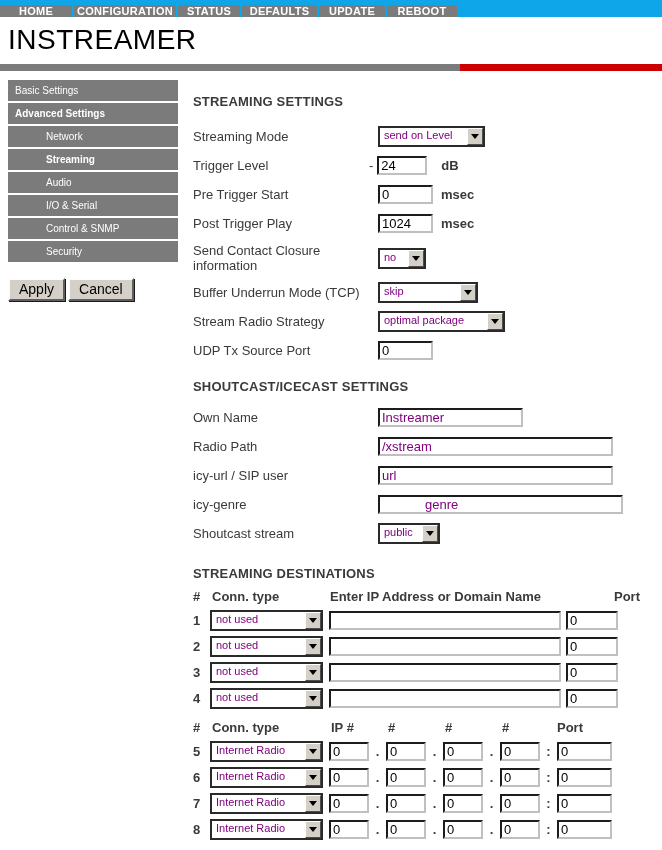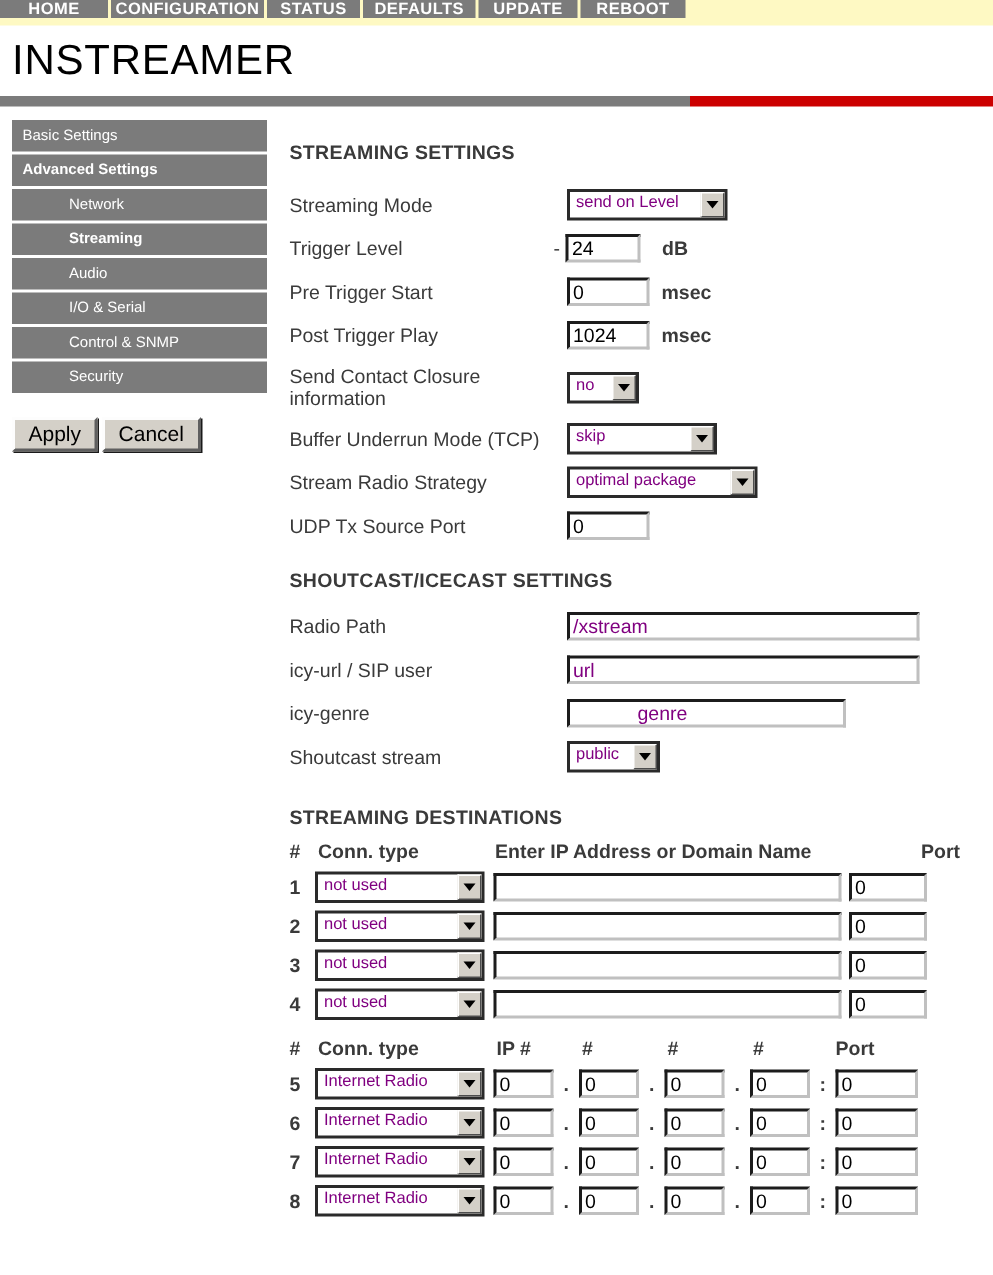--- a/index.html
+++ b/index.html
@@ -4,21 +4,21 @@
 <style>
   * { margin:0; padding:0; box-sizing:border-box; }
   html,body { width:662px; height:850px; }
   body {
     position:relative; background:#ffffff; overflow:hidden;
     font-family:"Liberation Sans", sans-serif;
   }
   
   .topbar {
     position:absolute; top:0; left:0; width:662px; height:17px;
-    background:#fef9c3; display:flex; align-items:flex-start;
+    background:#0ea5e9; display:flex; align-items:flex-end;
   }
   .nav-btn {
     color:#ffffff; font-size:11px; font-weight:bold; letter-spacing:.3px;
     display:flex; align-items:center; justify-content:center;
     background:#7b7b7b; border:none; cursor:pointer;
     font-family:"Liberation Sans", sans-serif;
   }
   .nav-sep { width:2px; background:#ffffff; }
   .nav-red { flex:1; background:#cc0000; }
   
@@ -192,34 +192,38 @@
 
   <div class="frow">
     <span class="lbl">UDP Tx Source Port</span>
     <input class="tin" style="width: 55px;" value="0">
   </div>
 
   <div class="gap14"></div>
   <div class="sec-title">SHOUTCAST/ICECAST SETTINGS</div>
   <div class="gap4"></div>
 
+  <div class="frow">
+    <span class="lbl">Own Name</span>
+    <input class="tin purple" style="width: 145px;" value="Instreamer">
+  </div>
 
   <div class="frow">
     <span class="lbl">Radio Path</span>
     <input class="tin purple" style="width: 235px;" value="/xstream">
   </div>
 
   <div class="frow">
     <span class="lbl">icy-url / SIP user</span>
     <input class="tin purple" style="width: 235px;" value="url">
   </div>
 
   <div class="frow">
     <span class="lbl">icy-genre</span>
-    <input class="tin purple" style="width: 186px; padding-left: 45px;" value="genre">
+    <input class="tin purple" style="width: 245px; padding-left: 45px;" value="genre">
   </div>
 
   <div class="frow">
     <span class="lbl">Shoutcast stream</span>
     <div class="sel" style="width:62px">
       <span class="sel-txt">public</span>
       <span class="sel-btn">
           <span class="arr"></span>
         </span>
     </div>

